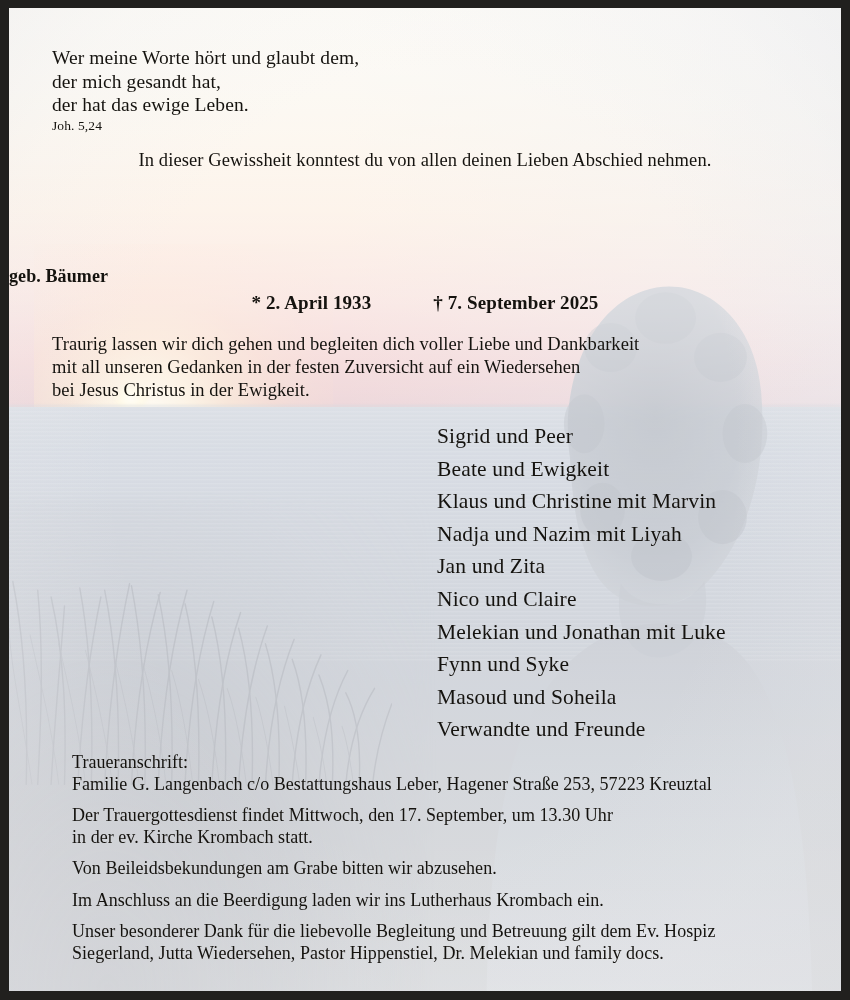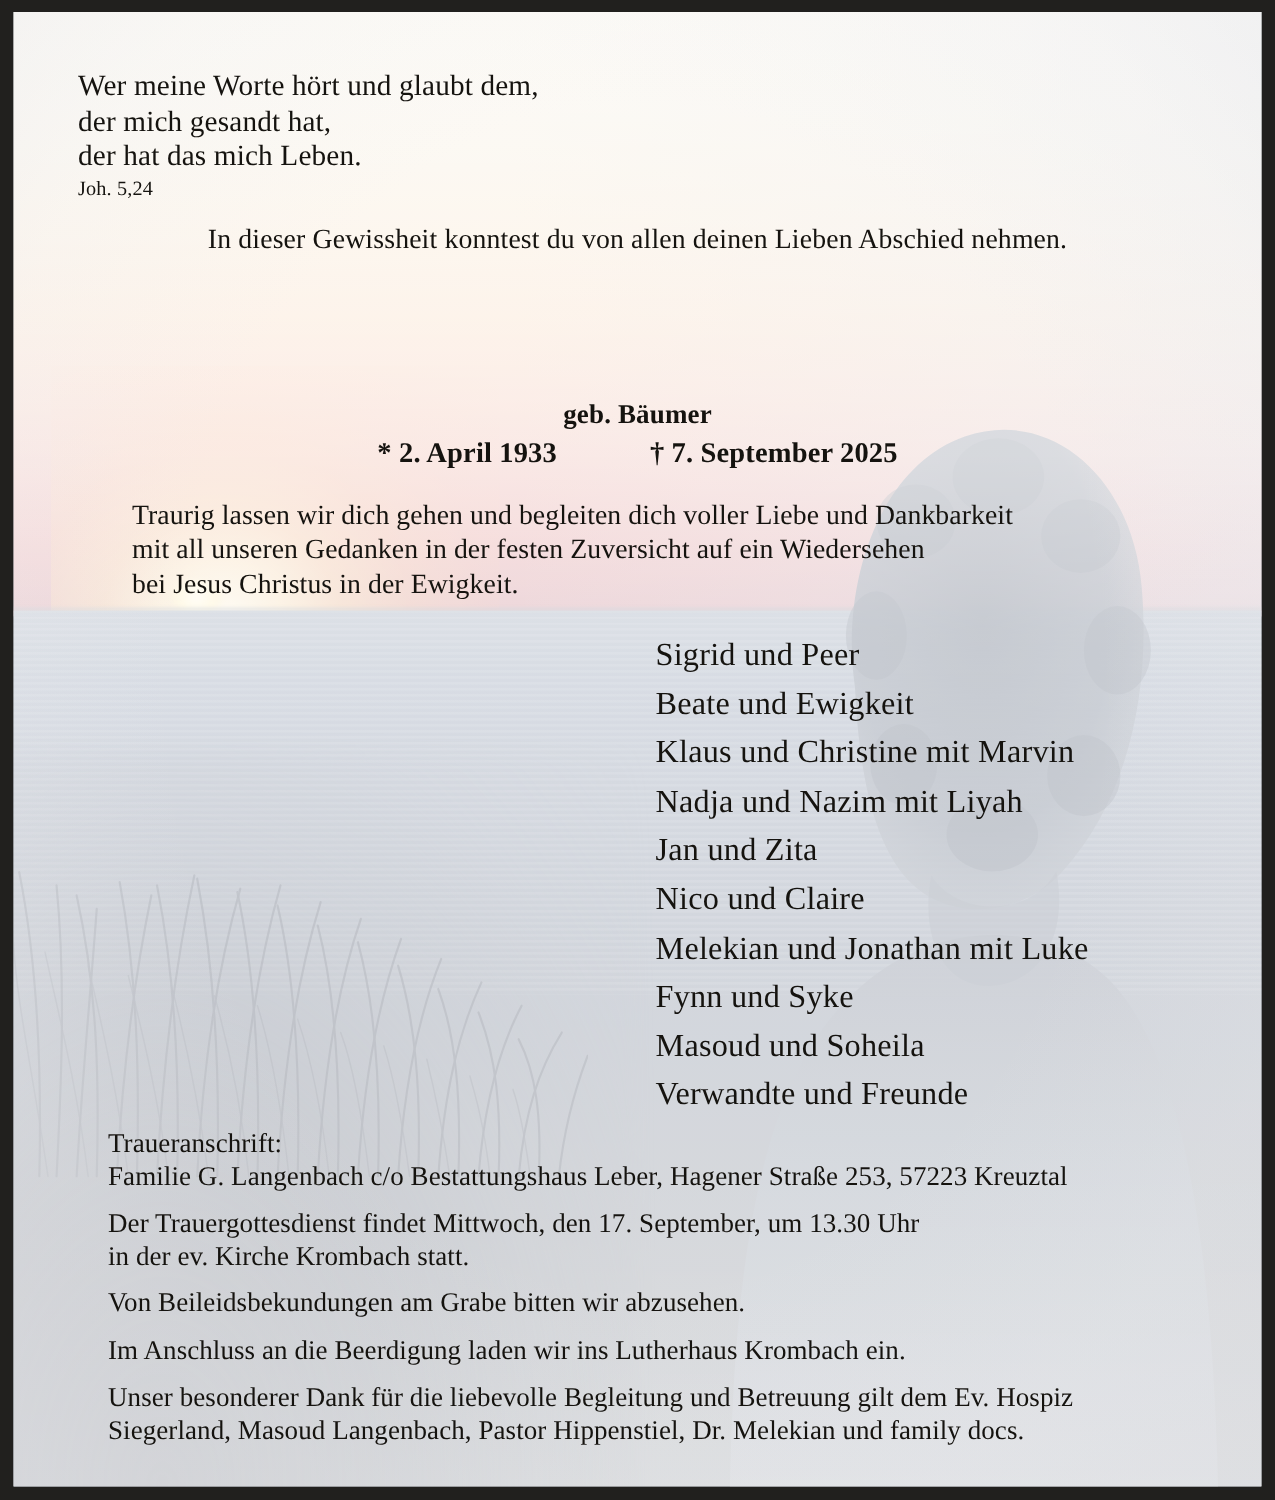--- a/index.html
+++ b/index.html
@@ -251,21 +251,20 @@
     line-height: 64px;
     font-weight: 400;
     letter-spacing: .4px;
     color: #100e0b;
   }
   .maiden {
     position: absolute;
     left: 0;
     right: 0;
     top: 258px;
-    text-align: center;
     font-size: 18px;
     font-weight: 700;
     letter-spacing: .1px;
   }
   .dates {
     position: absolute;
     left: 0;
     right: 0;
     top: 284px;
     text-align: center;
@@ -275,21 +274,20 @@
   }
   .dates .birth { margin-right: 62px; }
 
   .farewell {
     position: absolute;
     left: 43px;
     top: 325px;
     font-size: 18.5px;
     line-height: 23px;
     letter-spacing: .05px;
-    margin-left: 36px;
   }
 
   .mourners {
     position: absolute;
     left: 428px;
     top: 412px;
     font-size: 21.5px;
     line-height: 32.6px;
     letter-spacing: .15px;
   }
@@ -422,21 +420,21 @@
 
     <div class="wash"></div>
     <div class="vignette"></div>
   </div>
 
   <div class="content">
 
     <div class="verse">
       <div>Wer meine Worte hört und glaubt dem,</div>
       <div>der mich gesandt hat,</div>
-      <div>der hat das mich Leben.</div>
+      <div>der hat das ewige Leben.</div>
       <div class="verse-ref">Joh. 5,24</div>
     </div>
 
     <div class="lede">In dieser Gewissheit konntest du von allen deinen Lieben Abschied nehmen.</div>
 
     <div class="maiden">geb. Bäumer</div>
     <div class="dates">
       <span class="birth">* 2. April 1933</span><span class="death">† 7. September 2025</span>
     </div>
 
@@ -469,18 +467,18 @@
         <div>in der ev. Kirche Krombach statt.</div>
       </div>
       <div class="block">
         <div>Von Beileidsbekundungen am Grabe bitten wir abzusehen.</div>
       </div>
       <div class="block">
         <div>Im Anschluss an die Beerdigung laden wir ins Lutherhaus Krombach ein.</div>
       </div>
       <div class="block">
         <div>Unser besonderer Dank für die liebevolle Begleitung und Betreuung gilt dem Ev. Hospiz</div>
-        <div>Siegerland, Masoud Langenbach, Pastor Hippenstiel, Dr. Melekian und family docs.</div>
+        <div>Siegerland, Jutta Wiedersehen, Pastor Hippenstiel, Dr. Melekian und family docs.</div>
       </div>
     </div>
 
   </div>
 </div>
 
 </body></html>

